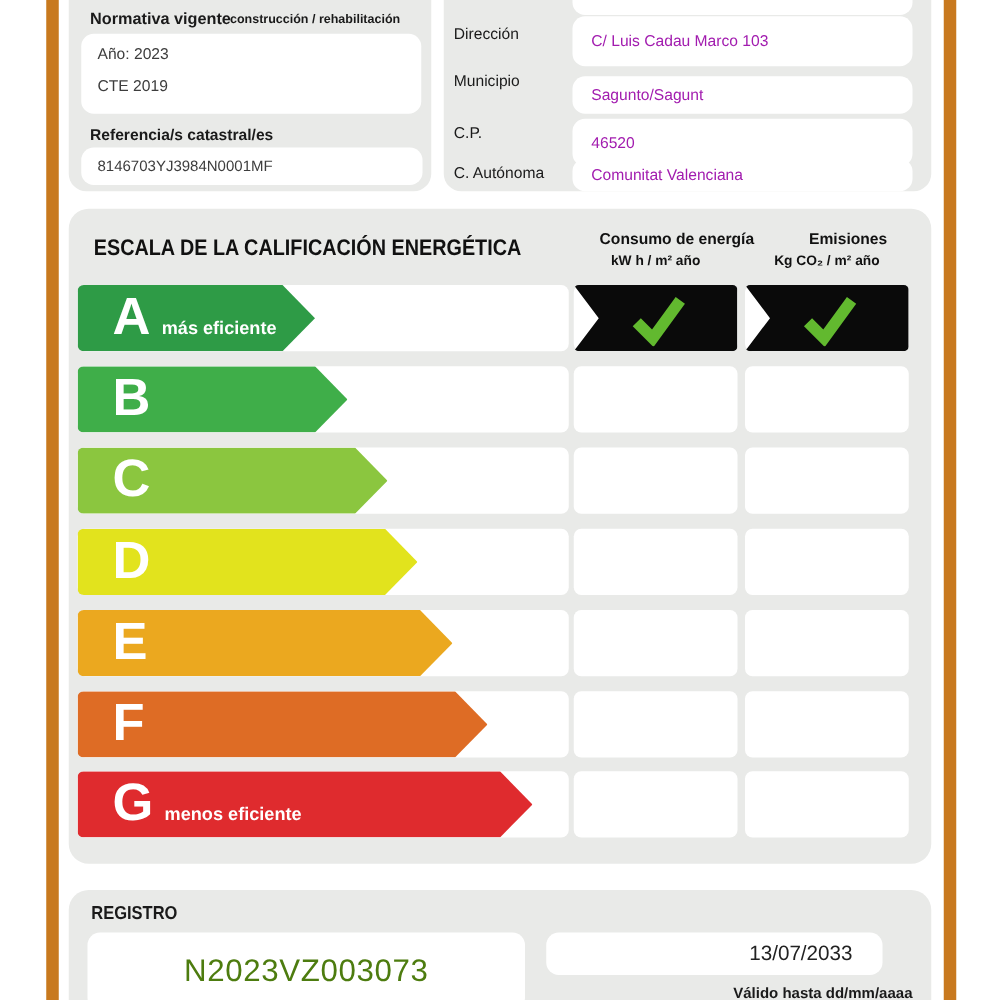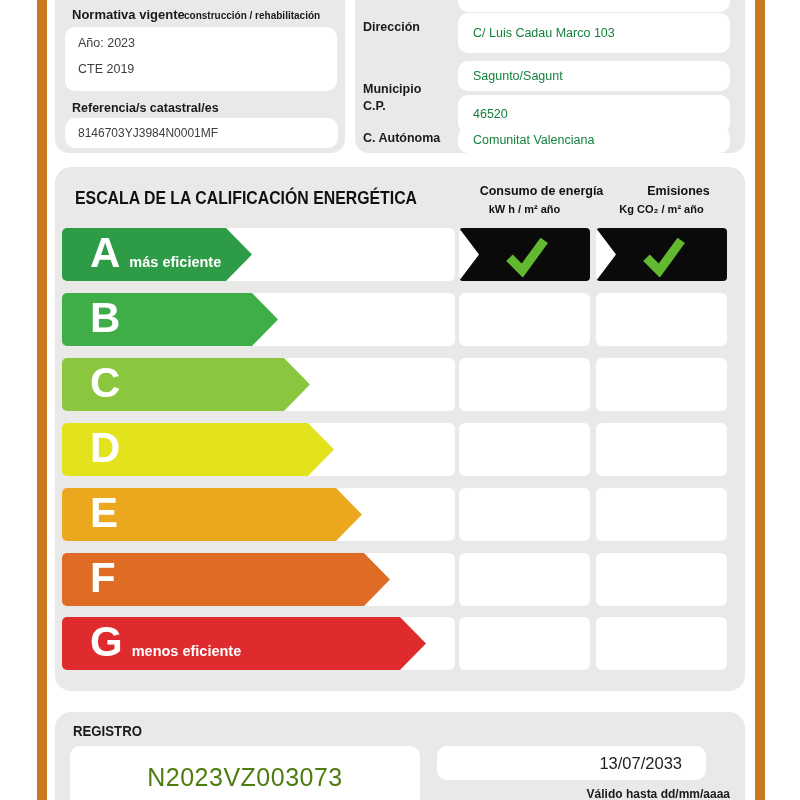--- a/index.html
+++ b/index.html
@@ -26,24 +26,24 @@
   }
   .letter{font-size:42px;font-weight:bold;color:#fff;line-height:50px;}
   .note{font-size:14.5px;font-weight:bold;color:#ffffff;margin-left:9px;line-height:50px;}
   .cell{position:absolute;top:0;width:131px;height:53px;background:#fff;border-radius:6px;}
   .cell.c1{left:459px;} .cell.c2{left:596px;}
   .indicator{
     position:absolute;inset:0;background:#0a0a0a;border-radius:4px;
     clip-path:polygon(0 0,100% 0,100% 100%,0 100%,20px 50%);
     display:flex;align-items:center;justify-content:center;
   }
-  .fieldlbl{position:absolute;left:363px;font-weight:bold;font-size:12.5px;}
+  .fieldlbl{position:absolute;left:363px;font-weight:normal;font-size:12.5px;}
   .fieldbox{position:absolute;left:458px;width:272px;background:#fff;border-radius:10px;
     display:flex;align-items:center;}
-  .fieldbox span{padding-left:15px;font-size:12.5px;color:#15803d;}
+  .fieldbox span{padding-left:15px;font-size:12.5px;color:#a21caf;}
   .reg-number{font-size:25px;letter-spacing:0.5px;color:#4d7c0f;}
 </style>
 </head>
 <body>
 
 <div class="page">
 
   <div class="abs vbar" style="left:37px;background:#C8791E;"></div>
   <div class="abs vbar" style="left:755px;background:#C8791E;"></div>
 
@@ -62,21 +62,21 @@
 
   <div class="abs panel" style="left:355px;top:-24px;width:390px;height:177px;">
 
     <div class="fieldbox" style="left:103px;top:-8px;width:272px;height:44px;">
       
     </div>
     <div class="fieldlbl" style="left:8px;top:44px;">Dirección</div>
     <div class="fieldbox" style="left:103px;top:37px;height:40px;">
       <span>C/ Luis Cadau Marco 103</span>
     </div>
-    <div class="fieldlbl" style="left:8px;top:106px;">Municipio</div>
+    <div class="fieldlbl" style="left:8px;top:82px;">Municipio</div>
     <div class="fieldbox" style="left:103px;top:85px;height:30px;">
       <span>Sagunto/Sagunt</span>
     </div>
     <div class="fieldlbl" style="left:8px;top:123px;">C.P.</div>
     <div class="fieldbox" style="left:103px;top:119px;height:38px;">
       <span>46520</span>
     </div>
     <div class="fieldlbl" style="left:8px;top:155px;">C. Autónoma</div>
     <div class="fieldbox" style="left:103px;top:151px;height:26px;">
       <span>Comunitat Valenciana</span>

